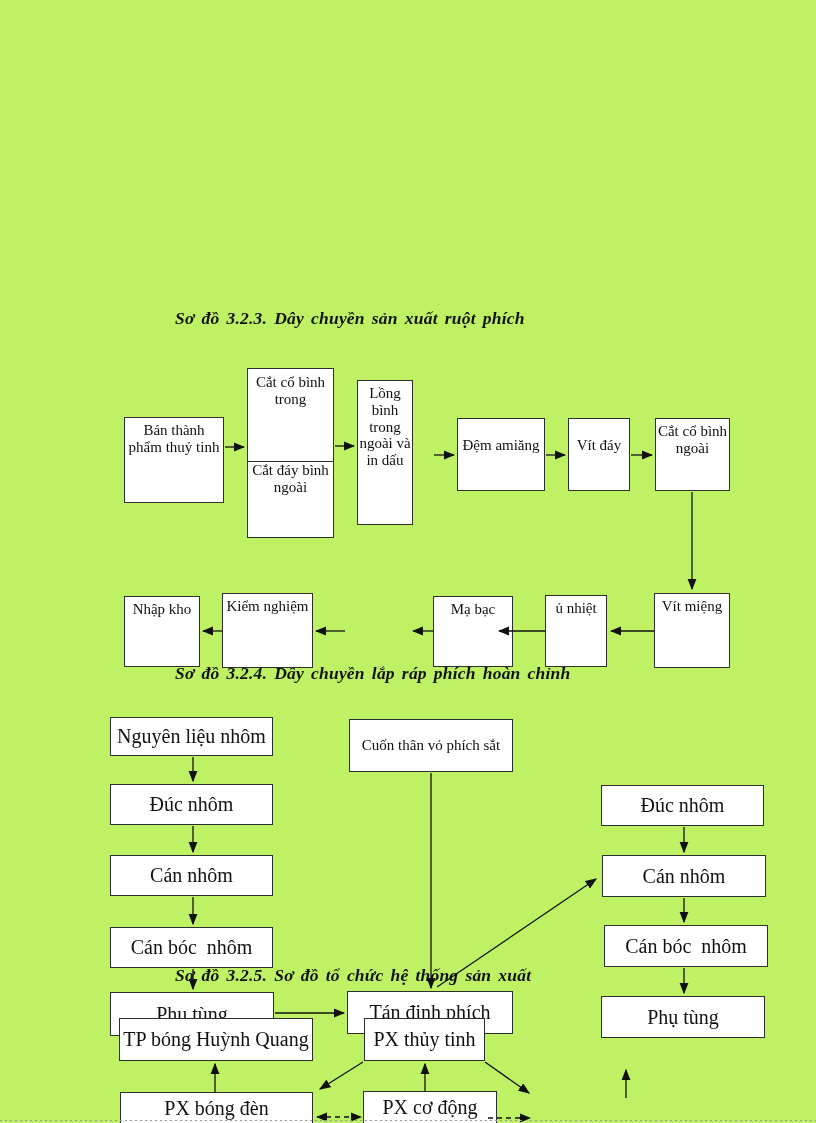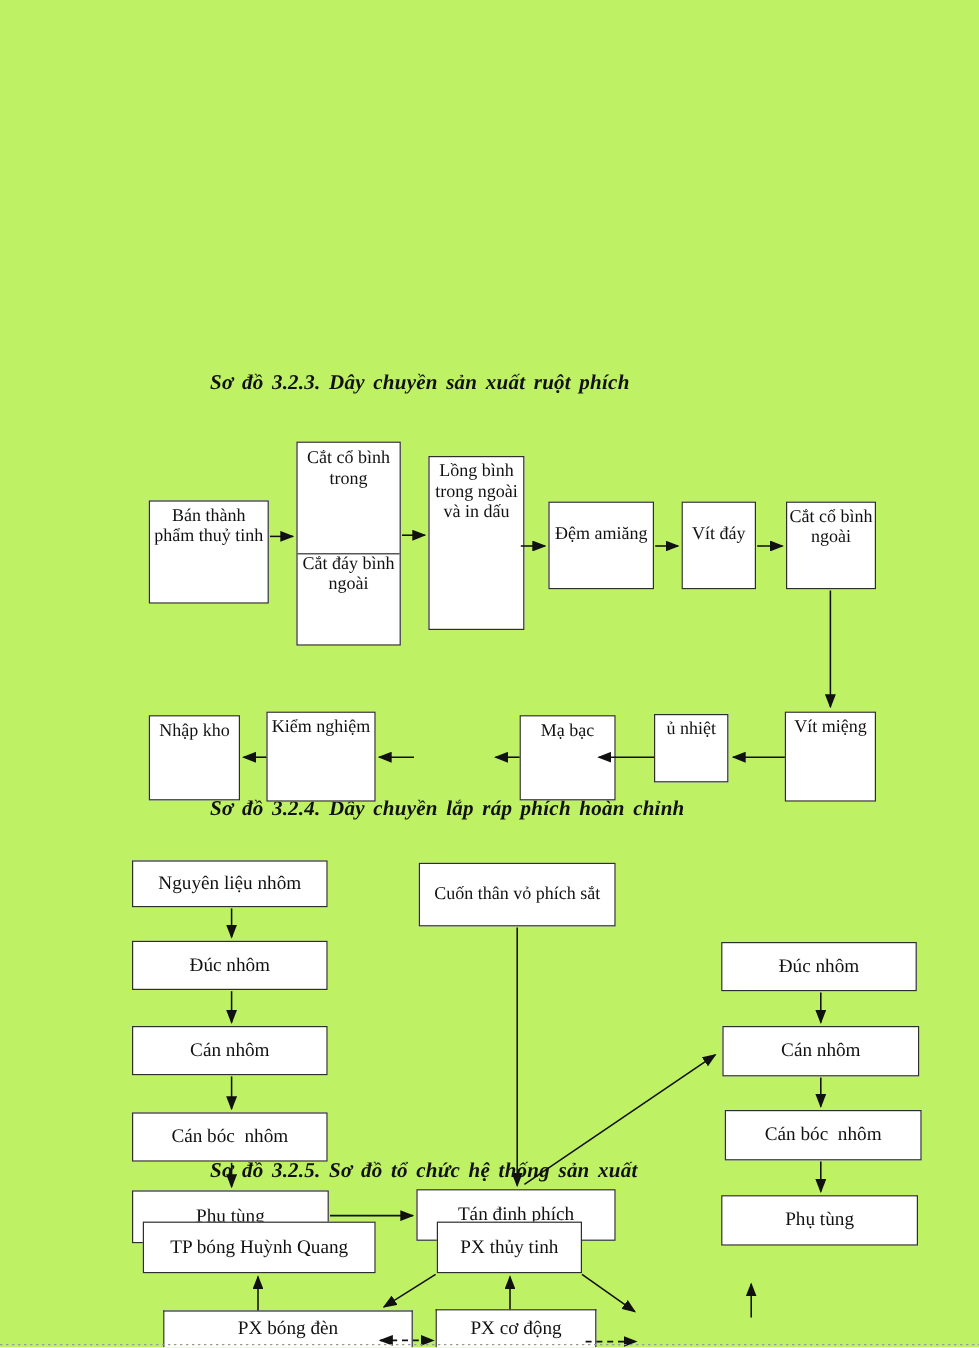--- a/index.html
+++ b/index.html
@@ -7,21 +7,21 @@
     position:relative;width:816px;height:1123px;background:#bef264;overflow:hidden;
     font-family:"Liberation Serif","DejaVu Serif",serif;color:#111;
   }
   .box{
     position:absolute;border:1px solid #2e2e2e;background:#ffffff;box-sizing:border-box;
     display:flex;align-items:center;justify-content:center;text-align:center;
     font-size:15px;line-height:1.12;
   }
   .box .lbl{white-space:pre-wrap;display:block;width:100%;}
   .top-align{align-items:flex-start;} .pt4{padding-top:4px;} .pt6{padding-top:18px;}
-  .fs16{font-size:16px;}
+  .fs16{font-size:20px;}
   .split{flex-direction:column;align-items:stretch;justify-content:flex-start;padding:0;}
   .split .cell{flex:0 0 auto;display:flex;justify-content:center;text-align:center;}
   .split .cell-top{height:87px;border-bottom:1px solid #2e2e2e;padding-top:5px;}
   .split .cell-bottom{padding-top:0px;}
   .title{
     position:absolute;font-weight:bold;font-style:italic;font-size:17.5px;
     white-space:nowrap;letter-spacing:.2px;word-spacing:2.5px;background:transparent;
   }
   svg.arrows{position:absolute;left:0;top:0;pointer-events:none;}
 </style>
@@ -40,40 +40,40 @@
 
   <div class="box split" style="left:247px;top:368px;width:87px;height:170px;">
     <div class="cell cell-top">
       <span class="lbl">Cắt cổ bình trong</span>
     </div>
     <div class="cell cell-bottom">
       <span class="lbl">Cắt đáy bình ngoài</span>
     </div>
   </div>
 
-  <div class="box top-align pt4" style="left:357px;top:380px;width:80px;height:145px;">
+  <div class="box top-align pt4" style="left:357px;top:380px;width:56px;height:145px;">
     <span class="lbl">Lồng bình trong ngoài và in dấu</span>
   </div>
 
   <div class="box top-align pt6" style="left:457px;top:418px;width:88px;height:73px;">
     <span class="lbl">Đệm amiăng</span>
   </div>
 
   <div class="box top-align pt6" style="left:568px;top:418px;width:62px;height:73px;">
     <span class="lbl">Vít đáy</span>
   </div>
 
   <div class="box top-align pt4" style="left:655px;top:418px;width:75px;height:73px;">
     <span class="lbl">Cắt cổ bình ngoài</span>
   </div>
 
   <div class="box top-align pt4" style="left:654px;top:593px;width:76px;height:75px;">
     <span class="lbl">Vít miệng</span>
   </div>
-  <div class="box top-align pt4" style="left:545px;top:595px;width:62px;height:57px;">
+  <div class="box top-align pt4" style="left:545px;top:595px;width:62px;height:72px;">
     <span class="lbl">ủ nhiệt</span>
   </div>
   <div class="box top-align pt4" style="left:433px;top:596px;width:80px;height:71px;">
     <span class="lbl">Mạ bạc</span>
   </div>
   <div class="box top-align pt4" style="left:222px;top:593px;width:91px;height:75px;">
     <span class="lbl">Kiểm nghiệm</span>
   </div>
   <div class="box top-align pt4" style="left:124px;top:596px;width:76px;height:71px;">
     <span class="lbl">Nhập kho</span>
@@ -114,21 +114,21 @@
   </div>
   <div class="box fs16" style="left:119px;top:1018px;width:194px;height:43px;">
     <span class="lbl">TP bóng Huỳnh Quang</span>
   </div>
   <div class="box fs16" style="left:347px;top:991px;width:166px;height:43px;">
     <span class="lbl">Tán đinh phích</span>
   </div>
   <div class="box fs16" style="left:364px;top:1018px;width:121px;height:43px;">
     <span class="lbl">PX thủy tinh</span>
   </div>
-  <div class="box fs16" style="left:136px;top:1092px;width:208px;height:31px;border-bottom:none;">
+  <div class="box fs16" style="left:120px;top:1092px;width:193px;height:31px;border-bottom:none;">
     <span class="lbl">PX bóng đèn</span>
   </div>
   <div class="box fs16" style="left:363px;top:1091px;width:134px;height:32px;border-bottom:none;">
     <span class="lbl">PX cơ động</span>
   </div>
 
   <svg class="arrows" width="816" height="1123" viewBox="0 0 816 1123">
     <defs>
       <marker id="ah" markerWidth="9" markerHeight="7" refX="8" refY="3.5" orient="auto">
         <path d="M0,0 L9,3.5 L0,7 Z" fill="#111"></path>

